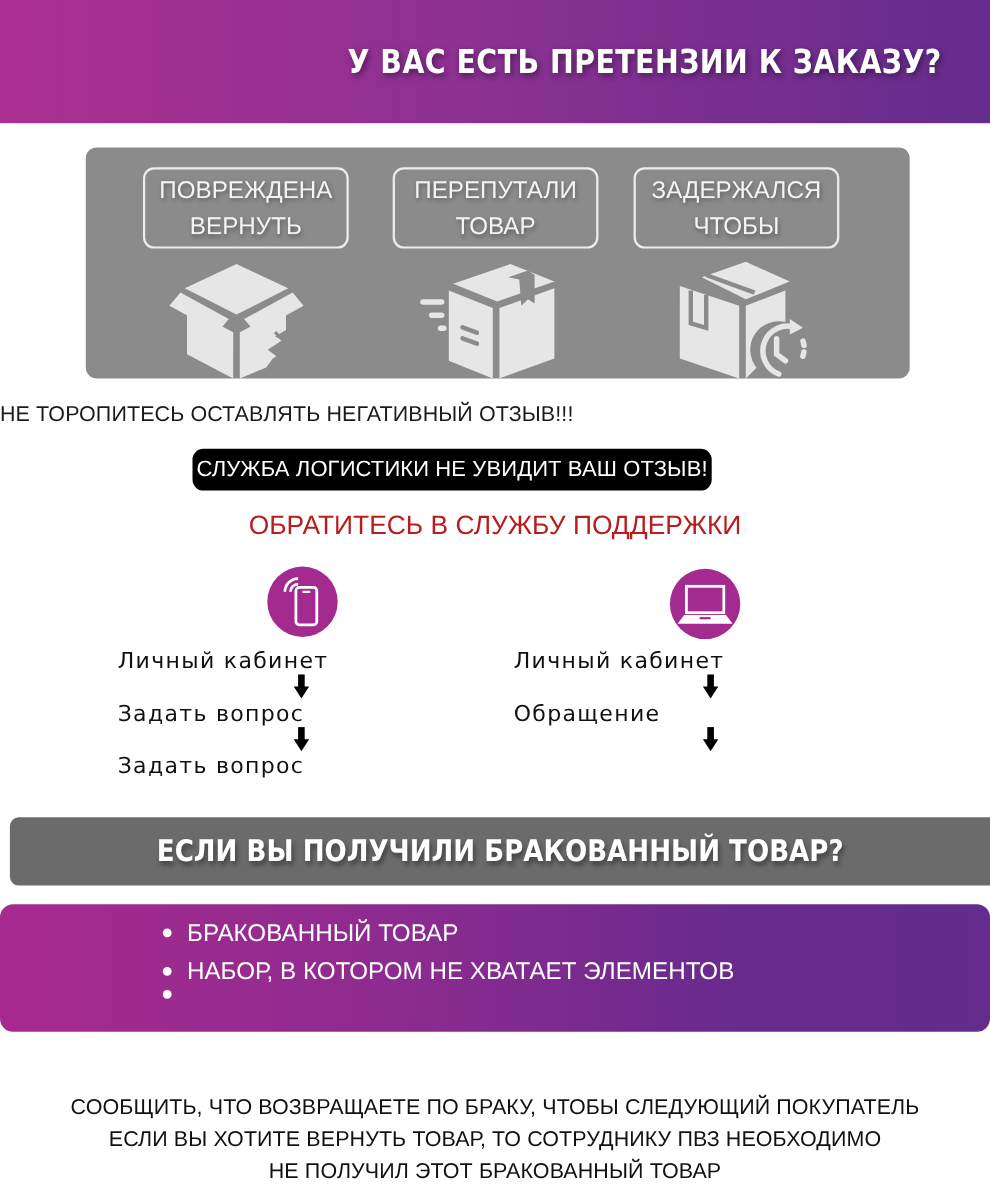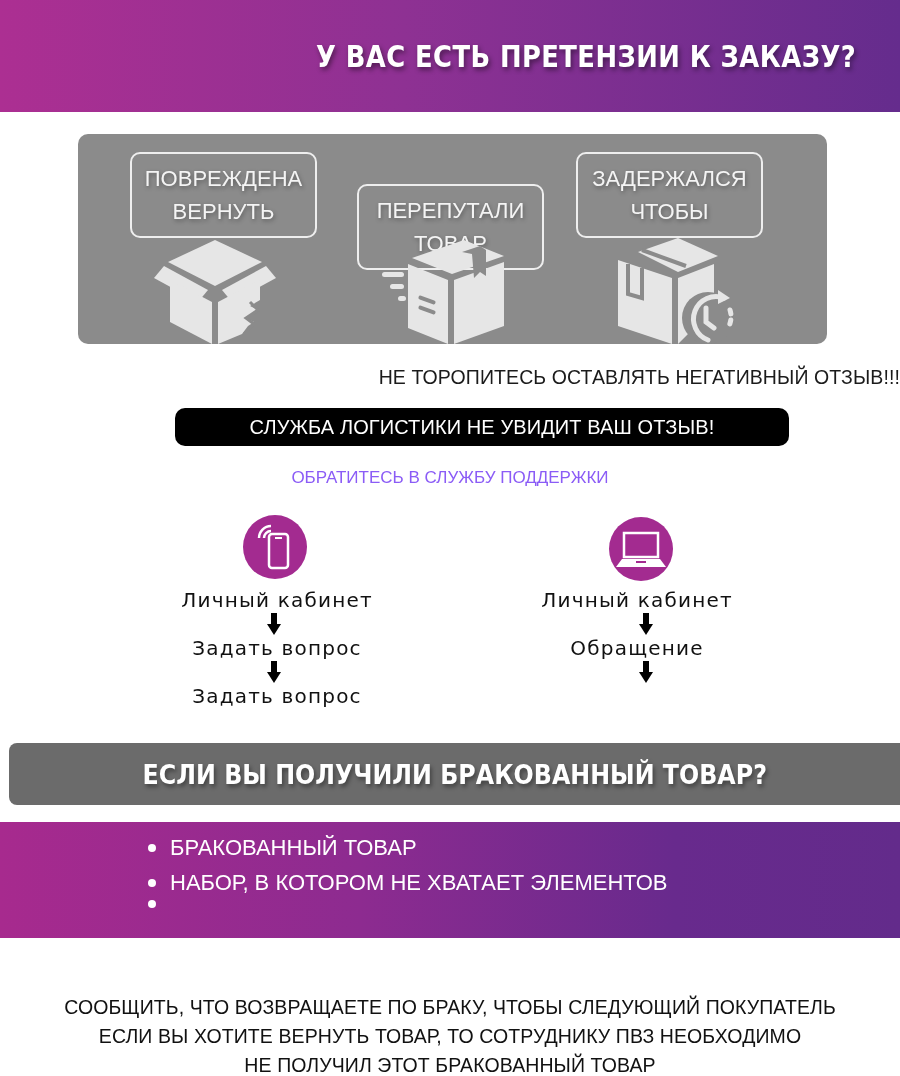--- a/index.html
+++ b/index.html
@@ -15,58 +15,58 @@
       color: #fff; font-family: "DejaVu Sans", sans-serif; font-weight: 700;
       font-size: 30px; letter-spacing: 0.5px; transform: scaleX(0.86);
       text-shadow: 2px 3px 6px rgba(0,0,0,0.45); white-space: nowrap;
     }
 
     .issues-panel {
       position: absolute; left: 78px; top: 134px; width: 749px; height: 210px;
       background: #8b8b8b; border-radius: 10px;
     }
     .issue {
-      position: absolute; top: 18px; width: 187px; height: 86px;
+      position: absolute; top: 18px; width: 187px; height: 74px;
       border: 2px solid #eeeeee; border-radius: 10px;
       display: flex; flex-direction: column; align-items: center; justify-content: center;
       color: #f4f4f4; font-size: 22px; line-height: 33px;
       text-shadow: 1px 2px 4px rgba(0,0,0,0.35);
     }
     .issue span { display: block; text-align: center; white-space: nowrap; }
     .issue.i1 { left: 52px; }
-    .issue.i2 { left: 279px; margin-top: 32px; }
+    .issue.i2 { left: 279px; }
     .issue.i3 { left: 498px; }
     .box-icon { position: absolute; }
     .box-icon.b1 { left: 72px; top: 102px; width: 130px; height: 108px; }
     .box-icon.b2 { left: 290px; top: 104px; width: 140px; height: 106px; }
     .box-icon.b3 { left: 520px; top: 104px; width: 150px; height: 106px; }
 
     .warn {
-      position: absolute; left: 0; top: 366px; width: 900px; text-align: right;
+      position: absolute; left: 0; top: 366px; width: 900px; text-align: left;
       font-size: 19.5px; color: #1b1b1b; letter-spacing: 0.1px;
     }
     .pill {
-      position: absolute; left: 175px; top: 408px; width: 614px; height: 38px;
+      position: absolute; left: 175px; top: 408px; width: 472px; height: 38px;
       background: #000; color: #fff; border-radius: 10px;
       display: flex; align-items: center; justify-content: center;
       font-size: 20px; letter-spacing: 0.1px; white-space: nowrap;
     }
     .support {
       position: absolute; left: 0; top: 462px; width: 900px; text-align: center;
-      font-size: 17px; line-height: 32px; color: #8b5cf6;
+      font-size: 24px; line-height: 32px; color: #b91c1c;
     }
 
     .circle {
       position: absolute; width: 64px; height: 64px; border-radius: 50%;
       background: #a32b90; display: flex; align-items: center; justify-content: center;
     }
     .circle.c1 { left: 243px; top: 515px; }
     .circle.c2 { left: 609px; top: 517px; }
 
-    .steps { position: absolute; width: 340px; text-align: center; font-family: "DejaVu Sans", sans-serif; color: #111; }
+    .steps { position: absolute; width: 340px; text-align: left; font-family: "DejaVu Sans", sans-serif; color: #111; }
     .steps.s1 { left: 107px; top: 588px; }
     .steps.s2 { left: 467px; top: 588px; }
     .step { font-size: 20px; letter-spacing: 1.2px; height: 24px; line-height: 24px; white-space: nowrap; }
     .arrow { height: 24px; display: flex; align-items: center; justify-content: center; }
     .s1 .arrow { padding-right: 6px; }
     .s2 .arrow { padding-left: 18px; }
 
     .defect-bar {
       position: absolute; left: 9px; top: 743px; width: 891px; height: 62px;
       background: #6b6b6b; border-radius: 8px 0 0 8px;
@@ -74,20 +74,21 @@
     }
     .defect-bar h2 {
       color: #fff; font-family: "DejaVu Sans", sans-serif; font-weight: 700;
       font-size: 27px; transform: scaleX(0.88); white-space: nowrap;
       text-shadow: 2px 3px 5px rgba(0,0,0,0.4);
     }
 
     .defect-list {
       position: absolute; left: 0; top: 822px; width: 900px; height: 116px;
       background: linear-gradient(90deg, #a72a8e 0%, #8d2b90 40%, #682a8d 75%, #632b8b 100%);
+      border-radius: 12px;
     }
     .defect-list ul { list-style: none; position: absolute; left: 148px; top: 8px; }
     .defect-list li {
       color: #fff; font-size: 22px; line-height: 35px; white-space: nowrap;
       display: flex; align-items: center;
     }
     .bullet { width: 8px; height: 8px; border-radius: 50%; background: #fff; margin-right: 14px; display: inline-block; }
 
     .footer {
       position: absolute; left: 0; top: 993px; width: 900px; text-align: center;

